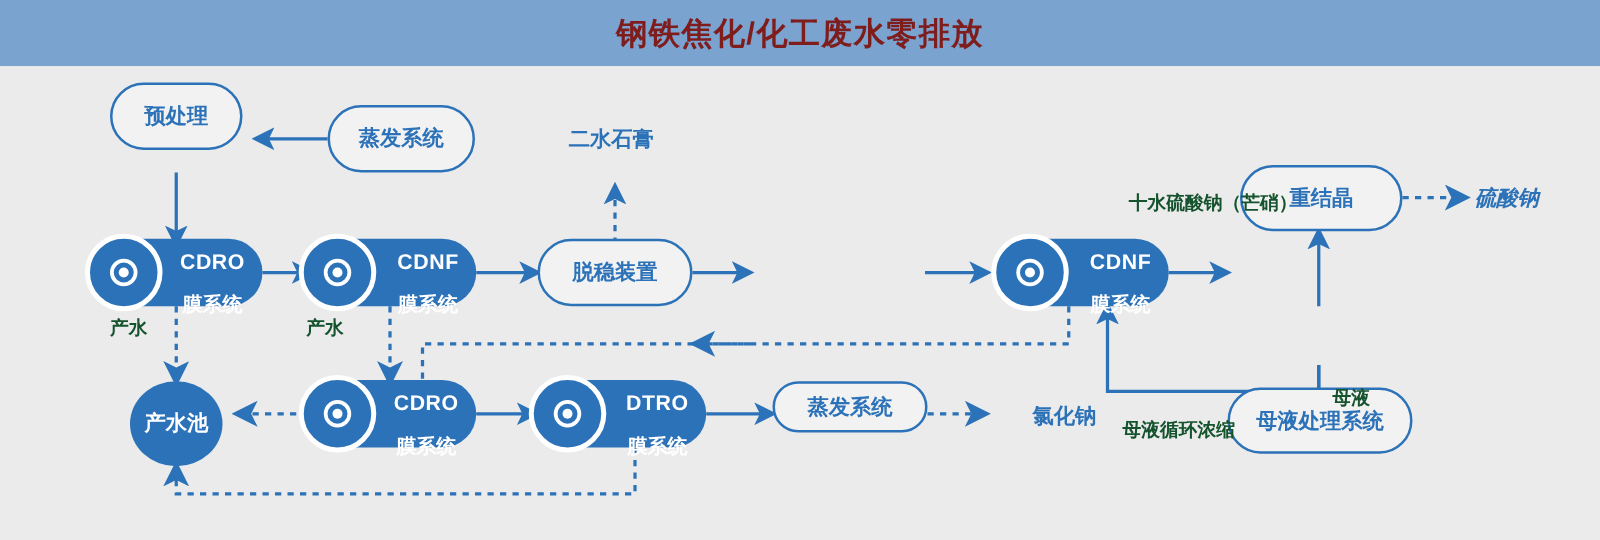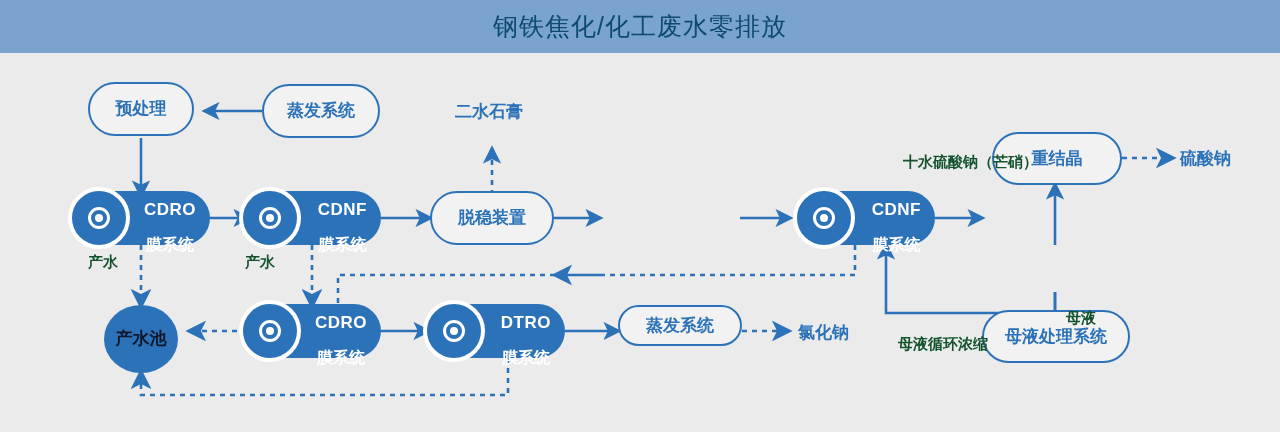--- a/index.html
+++ b/index.html
@@ -11,21 +11,21 @@
   }
   #root{position:relative;width:1280px;height:432px;}
 
   
   .header{
     position:absolute;left:0;top:0;width:1280px;height:53px;
     background:#7aa3d0;
     display:flex;align-items:center;justify-content:center;
   }
   .header-title{
-    color:#0c4a6e;font-size:25px;font-weight:normal;letter-spacing:1px;
+    color:#7f1d1d;font-size:25px;font-weight:bold;letter-spacing:1px;
     white-space:nowrap;
   }
 
   
   .canvas{position:absolute;left:0;top:53px;width:1280px;height:379px;background:#ebebeb;}
 
   
   .edges{position:absolute;left:0;top:0;width:1280px;height:379px;}
 
   
@@ -57,21 +57,21 @@
     justify-content:flex-end;
     padding-right:14px;
   }
   .pill-solid .node-label{color:#ffffff;font-size:16px;}
   .pill-solid .node-label .en{display:block;font-size:17px;letter-spacing:.5px;}
 
   
   .circle-solid{
     background:#2c72b8;border-radius:50%;
   }
-  .circle-solid .node-label{color:#0f172a;font-size:17px;}
+  .circle-solid .node-label{color:#ffffff;font-size:17px;}
 
   
   .membrane{
     position:absolute;
     left:-8px;top:50%;transform:translateY(-50%);
     width:62px;height:62px;border-radius:50%;
     background:#2c72b8;
     border:4px solid #ffffff;
     box-sizing:border-box;
     display:flex;align-items:center;justify-content:center;
@@ -158,21 +158,21 @@
         <path d="M742,278 L788,278" stroke-dasharray="5 5" marker-end="url(#ahd)"></path>
 
         <path d="M855,192 L855,222 L338,222 L338,252" stroke-dasharray="5 5"></path>
 
         <path d="M600,222 L556,222" stroke-dasharray="5 5" marker-end="url(#ahd)"></path>
 
         <path d="M508,305 L508,342 L141,342 L141,320" stroke-dasharray="5 5" marker-end="url(#ahd)"></path>
       </g>
     </svg>
 
-    <div class="node pill-outline" style="left:88px;top:29px;width:106px;height:54px;">
+    <div class="node pill-outline" style="left:88px;top:13px;width:106px;height:54px;">
       <span class="node-label">预处理</span>
     </div>
 
     <div class="node pill-outline" style="left:262px;top:31px;width:118px;height:54px;">
       <span class="node-label">蒸发系统</span>
     </div>
 
     <div class="node pill-solid" style="left:76px;top:138px;width:134px;height:54px;">
       <span class="membrane">
           <span class="ring">
@@ -250,28 +250,28 @@
         <span>膜系统</span>
       </span>
     </div>
 
     <div class="node pill-outline" style="left:618px;top:252px;width:124px;height:41px;">
       <span class="node-label">蒸发系统</span>
     </div>
 
     <div class="out-label" style="left:455px;top:47px;">二水石膏</div>
 
-    <div class="out-label" style="left:1180px;top:94px;">硫酸钠</div>
+    <div class="out-label" style="left:1180px;top:94px;font-style:italic;">硫酸钠</div>
 
     <div class="edge-label" style="left:903px;top:100px;">十水硫酸钠（芒硝）</div>
 
     <div class="edge-label" style="left:1066px;top:256px;">母液</div>
 
     <div class="edge-label" style="left:898px;top:282px;">母液循环浓缩</div>
 
     <div class="edge-label" style="left:88px;top:200px;">产水</div>
 
     <div class="edge-label" style="left:245px;top:200px;">产水</div>
 
-    <div class="out-label" style="left:798px;top:268px;">氯化钠</div>
+    <div class="out-label" style="left:826px;top:268px;">氯化钠</div>
 
   </div>
 </div>
 
 </body></html>

